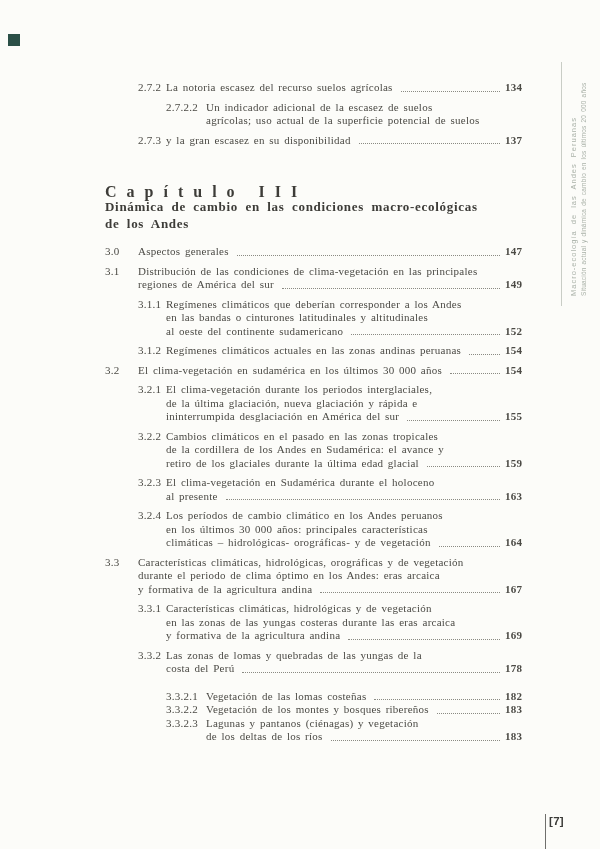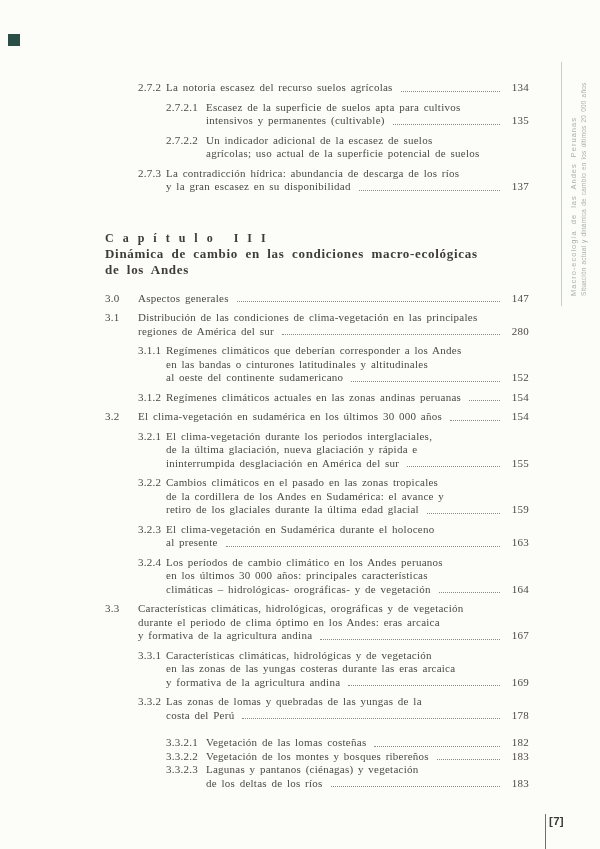--- a/index.html
+++ b/index.html
@@ -18,24 +18,24 @@
   .entry.gap-small{margin-top:14px;}
   .lvl1{padding-left:33px;}  .lvl1 > .enum{left:0;}
   .lvl2{padding-left:61px;}  .lvl2 > .enum{left:33px;}
   .lvl3{padding-left:101px;} .lvl3 > .enum{left:61px;}
   .enum{position:absolute;top:0;line-height:13.5px;}
   .eline{line-height:13.5px;}
   .eline.last{display:flex;align-items:baseline;}
   .etxt{flex:0 1 auto;}
   .leader{flex:1 1 auto;min-width:10px;border-bottom:1px dotted #8a8a83;
           align-self:flex-end;margin:0 5px 3px 8px;height:1px;}
-  .epg{flex:0 0 auto;min-width:24px;text-align:right;}
+  .epg{flex:0 0 auto;min-width:24px;font-weight:bold;}
   
   .chapter{margin-top:37px;color:#3d3c38;}
-  .kicker{font-weight:bold;font-size:12px;letter-spacing:3px;white-space:pre;line-height:15px;}
+  .kicker{font-weight:bold;font-size:16px;letter-spacing:3px;white-space:pre;line-height:15px;}
   .ctitle{font-weight:bold;font-size:13px;line-height:16.5px;letter-spacing:.7px;word-spacing:3.5px;}
   .sec3{margin-top:13px;}
   
   .side-rule{position:absolute;left:561px;top:62px;width:1px;height:244px;background:#c9cdc6;}
   .side-text{position:absolute;transform-origin:0 0;transform:rotate(-90deg);
              white-space:nowrap;font-family:"Liberation Sans","DejaVu Sans",sans-serif;}
   .side-text.l1{left:569px;top:296px;font-size:7.5px;letter-spacing:1px;word-spacing:3px;}
   .side-text.l2{left:580px;top:296px;font-size:6.5px;letter-spacing:.2px;word-spacing:1px;}
   
   .folio-rule{position:absolute;left:545px;top:814px;width:1px;height:35px;background:#6f6f6c;}
@@ -51,36 +51,26 @@
   <div>
       <div class="entry lvl2 gap-none">
         <span class="enum">2.7.2</span>
         <div class="eline last">
           <span class="etxt">La notoria escasez del recurso suelos agrícolas</span>
           <span class="leader"></span>
           <span class="epg">134</span>
         </div>
       </div>
       <div class="entry lvl3">
-        <span class="enum">2.7.2.1</span>
-        <div class="eline"><span class="etxt">Escasez de la superficie de suelos apta para cultivos</span></div>
-        <div class="eline last">
-          <span class="etxt">intensivos y permanentes (cultivable)</span>
-          <span class="leader"></span>
-          <span class="epg">135</span>
-        </div>
-      </div>
-      <div class="entry lvl3">
         <span class="enum">2.7.2.2</span>
         <div class="eline"><span class="etxt">Un indicador adicional de la escasez de suelos</span></div>
         <div class="eline"><span class="etxt">agrícolas; uso actual de la superficie potencial de suelos</span></div>
       </div>
       <div class="entry lvl2">
         <span class="enum">2.7.3</span>
-        <div class="eline"><span class="etxt">La contradicción hídrica: abundancia de descarga de los ríos</span></div>
         <div class="eline last">
           <span class="etxt">y la gran escasez en su disponibilidad</span>
           <span class="leader"></span>
           <span class="epg">137</span>
         </div>
       </div>
     </div>
 
   <div class="chapter" style="color: rgb(61, 60, 56);">
     <div class="kicker">C a p í t u l o   I I I</div>
@@ -96,21 +86,21 @@
           <span class="leader"></span>
           <span class="epg">147</span>
         </div>
       </div>
       <div class="entry lvl1">
         <span class="enum">3.1</span>
         <div class="eline"><span class="etxt">Distribución de las condiciones de clima-vegetación en las principales</span></div>
         <div class="eline last">
           <span class="etxt">regiones de América del sur</span>
           <span class="leader"></span>
-          <span class="epg">280</span>
+          <span class="epg">149</span>
         </div>
       </div>
       <div class="entry lvl2">
         <span class="enum">3.1.1</span>
         <div class="eline"><span class="etxt">Regímenes climáticos que deberían corresponder a los Andes</span></div>
         <div class="eline"><span class="etxt">en las bandas o cinturones latitudinales y altitudinales</span></div>
         <div class="eline last">
           <span class="etxt">al oeste del continente sudamericano</span>
           <span class="leader"></span>
           <span class="epg">152</span>

